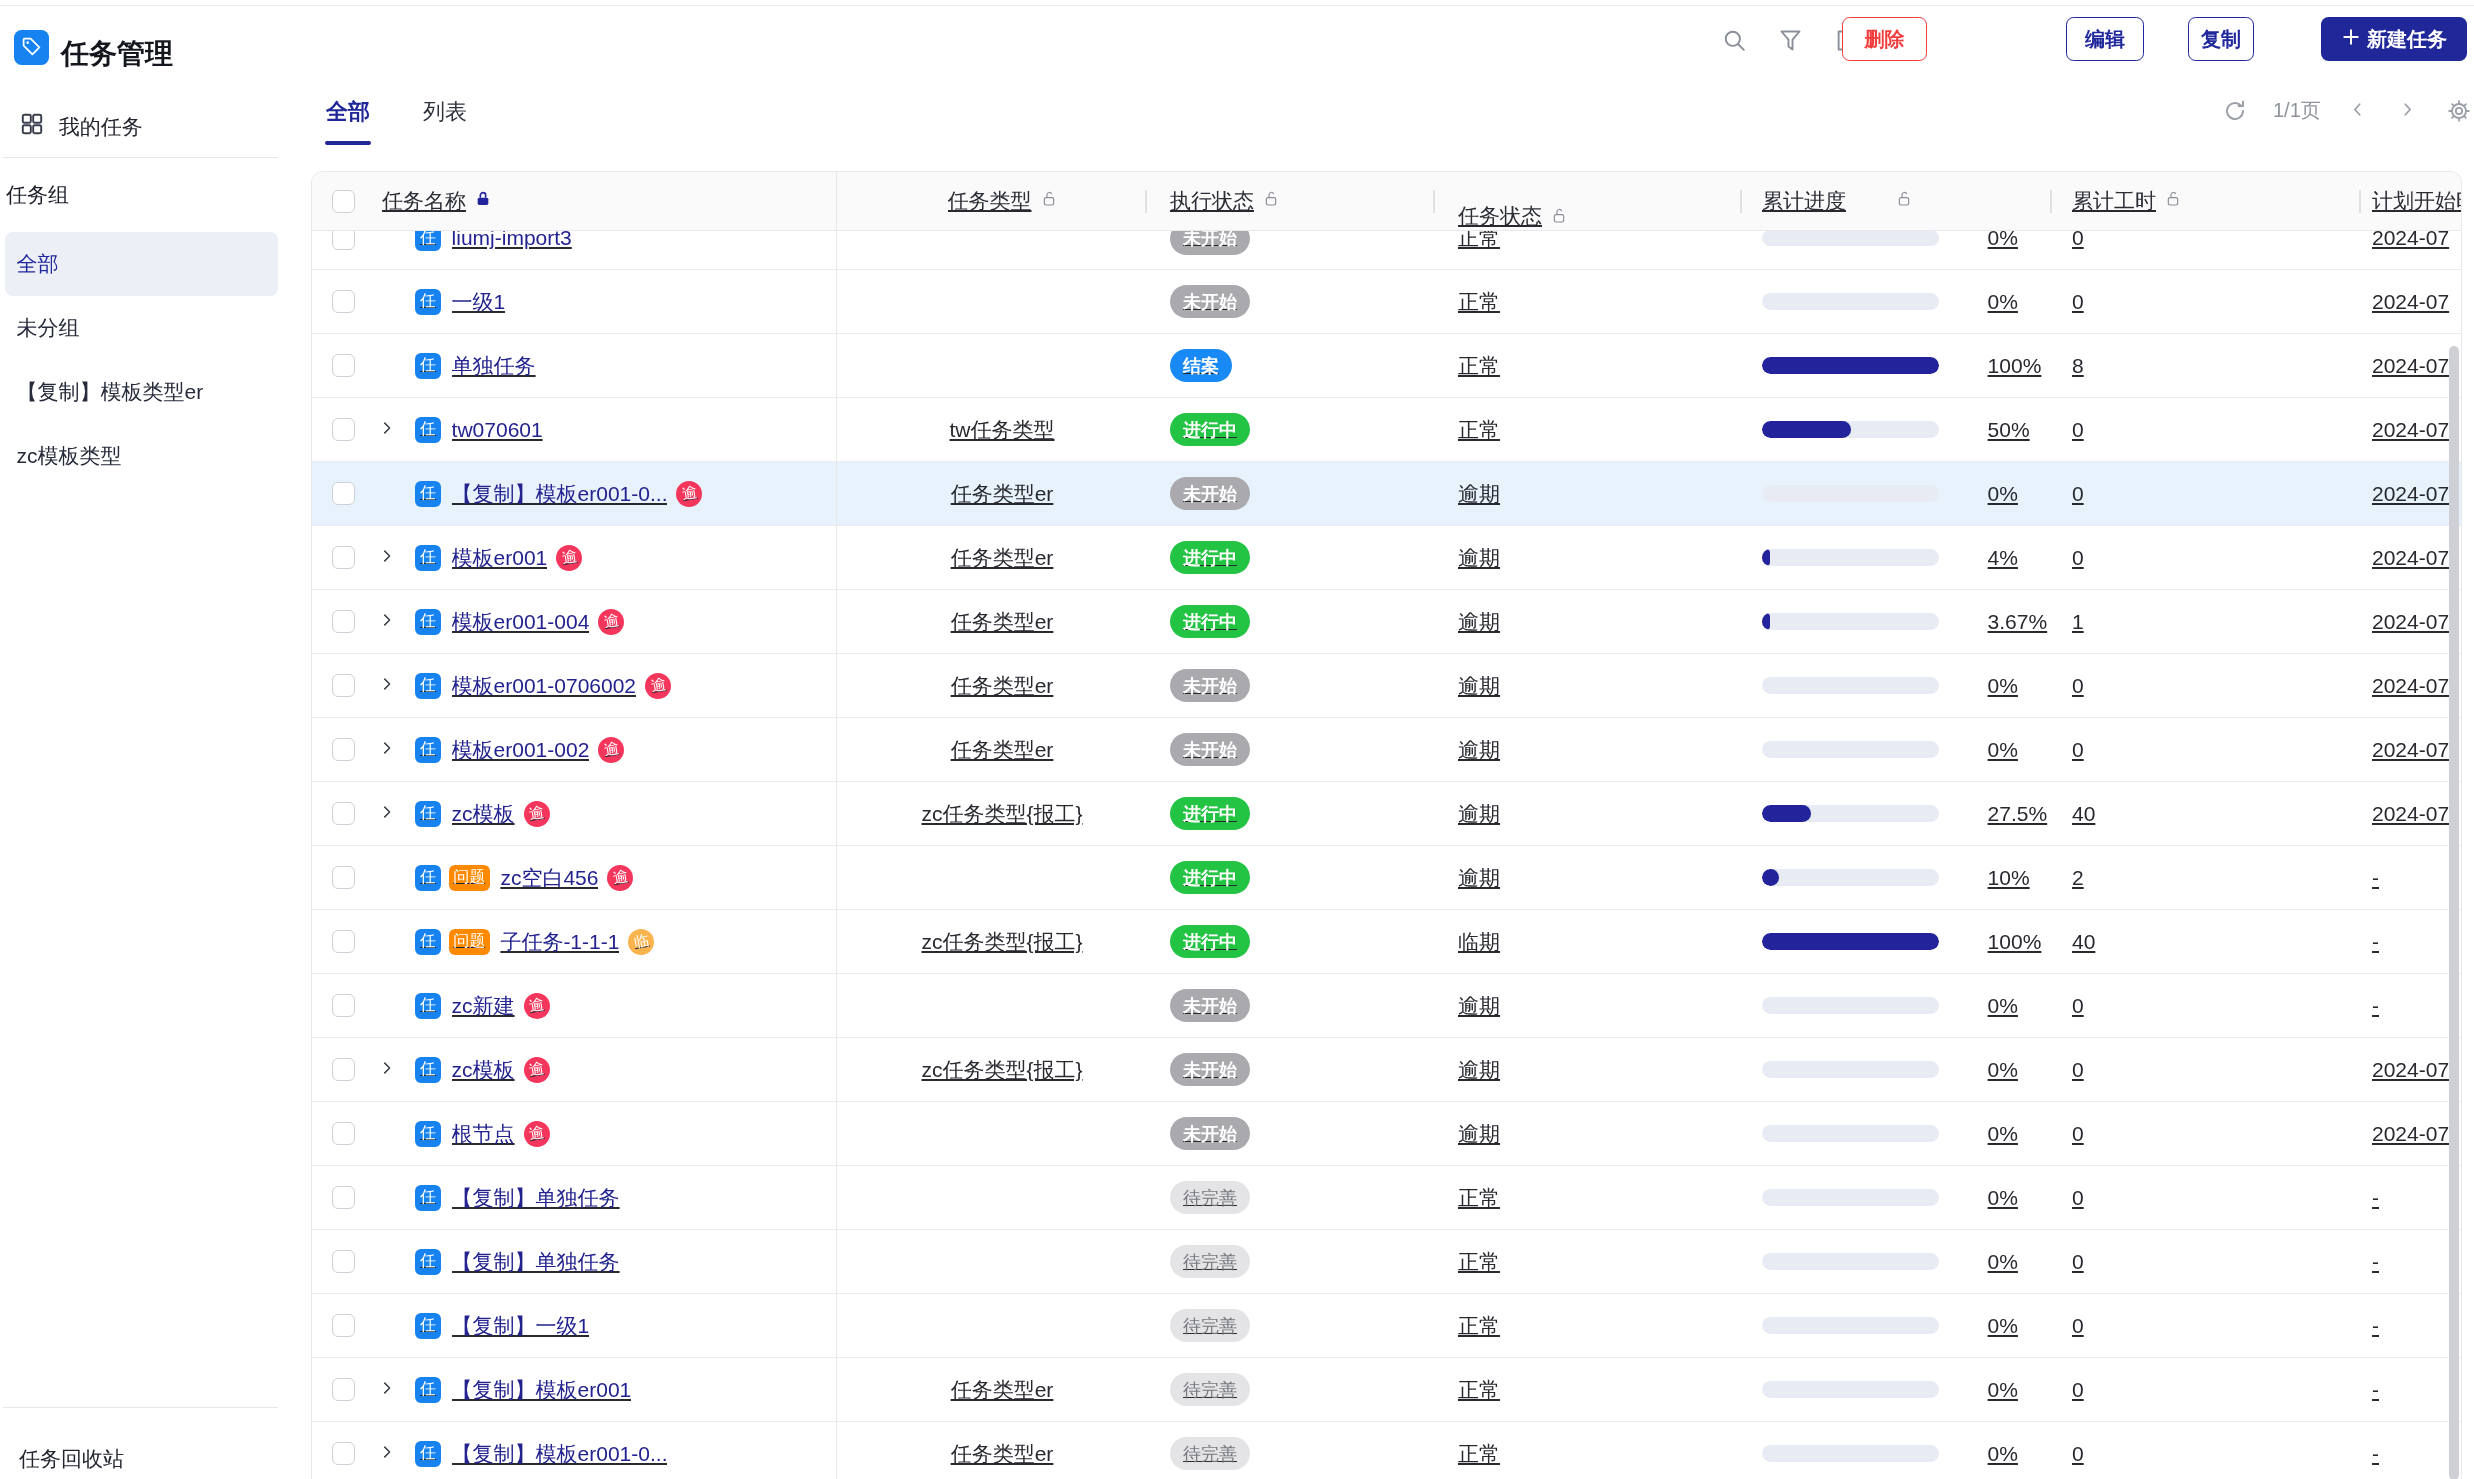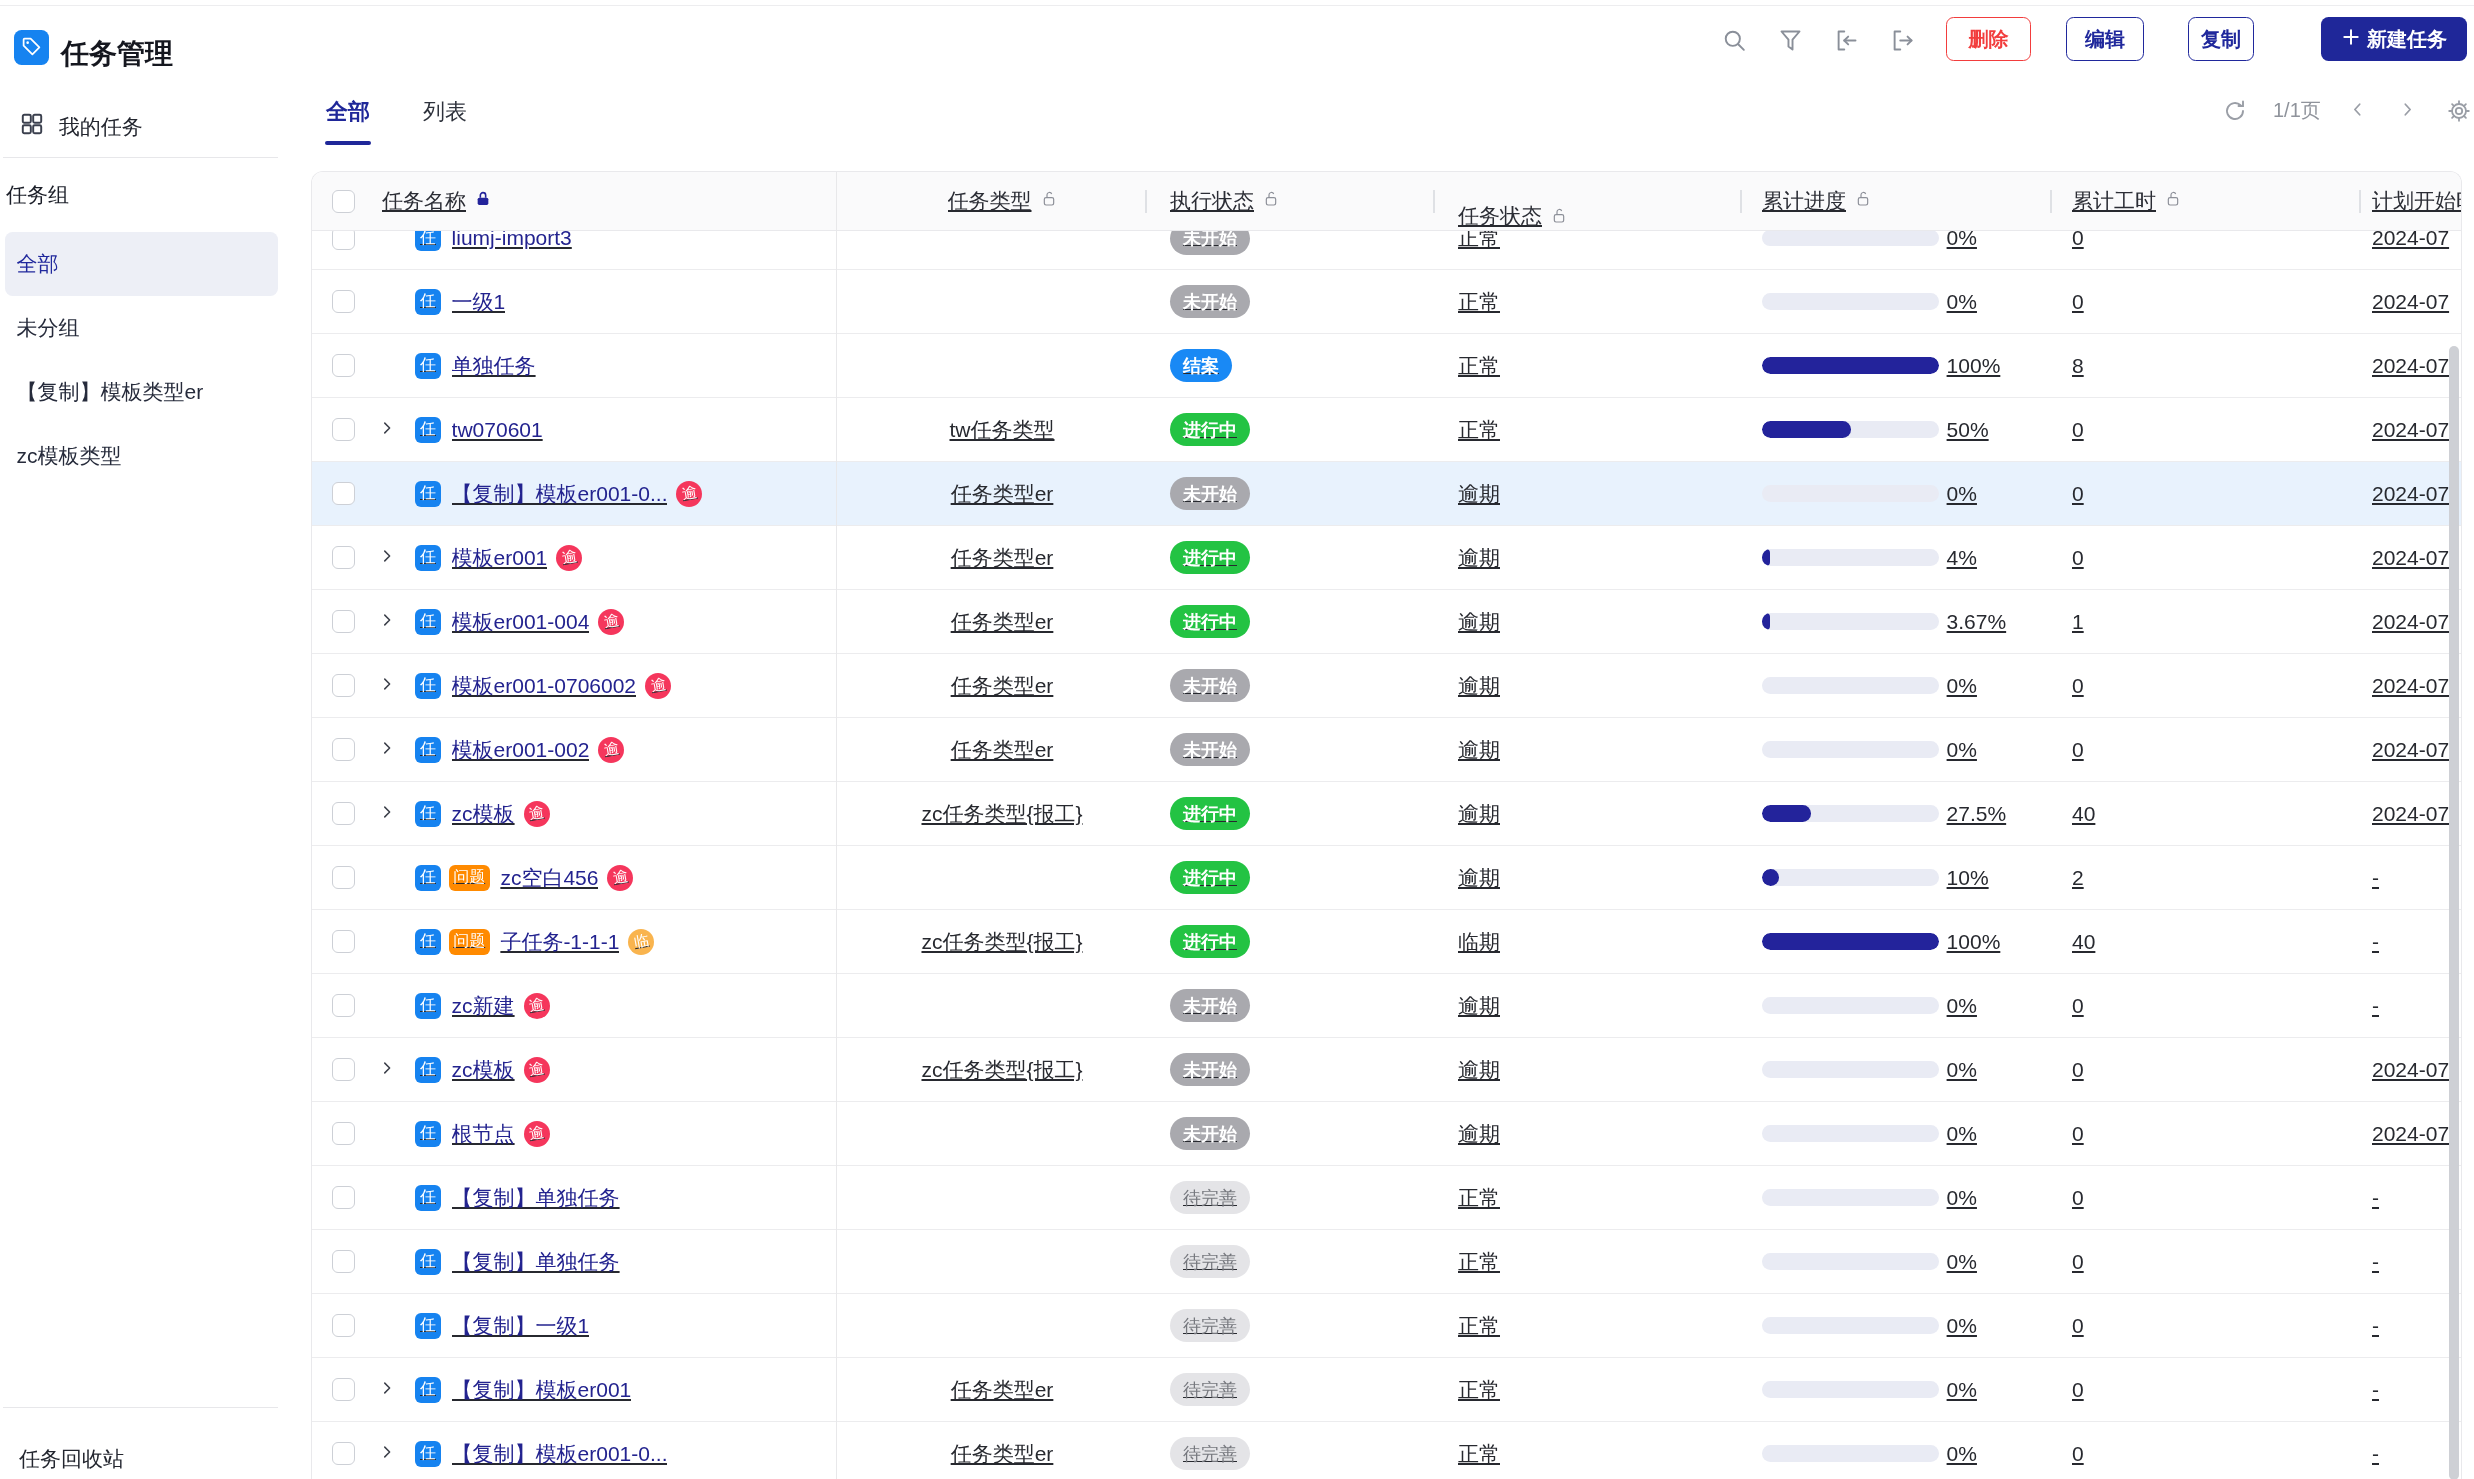--- a/index.html
+++ b/index.html
@@ -11,21 +11,21 @@
   
   .logo { position:absolute; left:13.7px; top:30px; width:35px; height:35px; border-radius:7.6px;
           background:#1683f0; display:flex; align-items:center; justify-content:center; }
   .app-title { position:absolute; left:61px; top:35px; font-size:28px; font-weight:700; color:#15171f; }
 
   .tool-icons { position:absolute; top:26.6px; left:1721px; display:flex; gap:29px; align-items:center; }
   .tool-icons .ticon { width:27px; height:27px; cursor:pointer; }
 
   .btn { position:absolute; top:17.4px; height:44px; border-radius:7.6px; background:#fff;
          display:flex; align-items:center; justify-content:center; font-size:20px; font-weight:600; cursor:pointer; }
-  .btn-danger  { left:1946px; width:85px; border:1.5px solid #f23d3d; color:#f23d3d; }
+  .btn-danger  { left:1842px; width:85px; border:1.5px solid #f23d3d; color:#f23d3d; }
   .btn-outline { border:1.5px solid #20289c; color:#20289c; }
   .btn-edit { left:2066px; width:78px; }
   .btn-copy { left:2188px; width:66px; }
   .btn-primary { left:2321px; width:146px; background:#1f2799; color:#fff; border:none; gap:6px; }
 
   
   .side-mytasks { position:absolute; left:19px; top:111px; display:flex; align-items:center; gap:13.7px;
                   font-size:21px; color:#23262f; cursor:pointer; }
   .side-div1 { position:absolute; left:3px; top:157px; width:275px; height:0.8px; background:#e7e7ea; }
   .side-group-label { position:absolute; left:6px; top:181px; font-size:21px; color:#1b1e28; }
@@ -49,21 +49,21 @@
   
   .table { position:absolute; left:311px; top:171px; width:2151px; height:1308px; background:#fff;
            border:0.8px solid #e9e9ec; border-bottom:none; border-radius:12px 12px 0 0; overflow:hidden;text-decoration:underline; }
   .grid { display:grid; grid-template-columns:524px 309px 288px 307px 310px 309px 1fr; height:100%; }
   .thead { height:59px; background:#fafafb; border-bottom:0.8px solid #e9e9ec; position:relative; }
   .hcell { display:flex; align-items:center; font-size:21px; font-weight:500; color:#2b2d35; position:relative; }
   .hcell .hlabel { white-space:nowrap; overflow:hidden; }
   .hcell .lock { margin-left:9px; flex:none; cursor:pointer; }
   .hsep::before { content:""; position:absolute; left:0; top:18px; width:1.5px; height:23px; background:#dfe1e5; }
   .pad2 { padding-left:23px;justify-content:center; } .pad3 { padding-left:25px; } .pad4 { padding-left:25px;align-items:flex-end; }
-  .pad5 { padding-left:22px; } .pad6 { padding-left:22px; } .pad7 { padding-left:13px; }
+  .pad5 { padding-left:22px;gap:41px; } .pad6 { padding-left:22px; } .pad7 { padding-left:13px; }
 
   .col-divider { position:absolute; left:524px; top:0; bottom:0; width:0.8px; background:#e8e8ea; z-index:5; }
   .scroll-thumb { position:absolute; right:2.3px; top:174px; width:10px; height:1134px;
                   border-radius:5.3px; background:#ced0d5; z-index:9; cursor:pointer; }
 
   .row { height:64px; border-bottom:0.8px solid #ececee; position:relative; background:#fff; }
   .row.hl { background:#e8f2fd; }
   .row.clip { height:39px; overflow:hidden; }
   .row.clip .grid { height:64px; margin-top:-25px; }
   .cell { display:flex; align-items:center; white-space:nowrap; font-size:21px; color:#27292f; overflow:hidden; }

